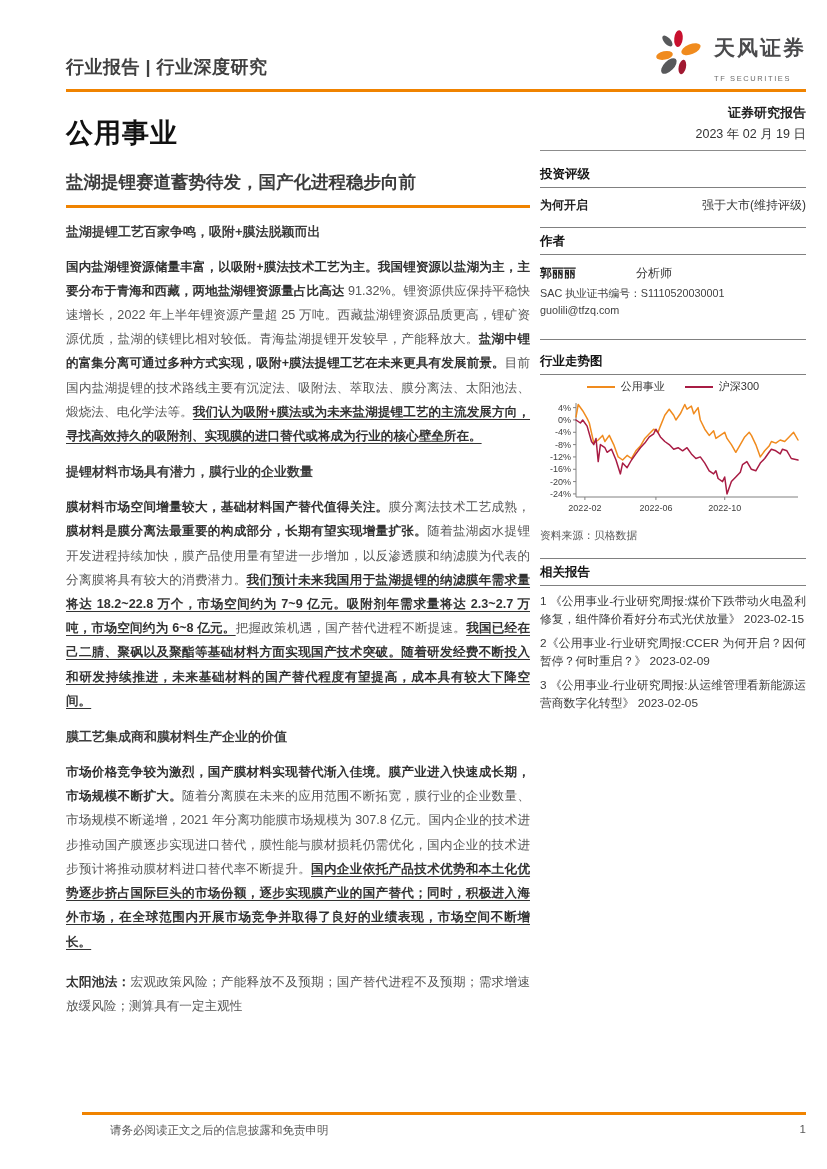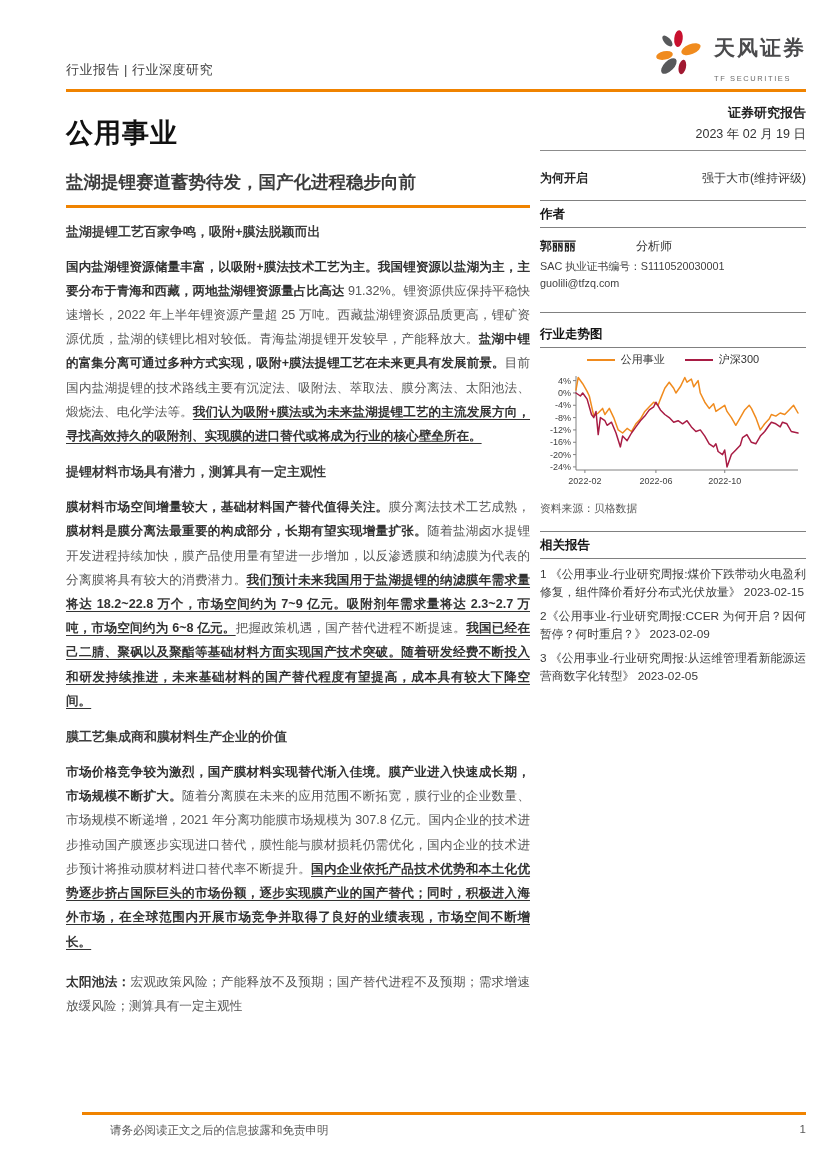--- a/index.html
+++ b/index.html
@@ -9,21 +9,21 @@
     position:relative; width:827px; height:1169px; margin:0 auto;
     background:#ffffff; overflow:hidden;
     padding:0 21px 0 66px;
   }
   
   .header {
     display:flex; justify-content:space-between; align-items:flex-end;
     padding-top:24px; padding-bottom:6px;
     border-bottom:3px solid var(--orange,#F08300);
   }
-  .category { font-size:13px; font-weight:normal; color:#404040; padding-bottom:4px; letter-spacing:0.5px; }
+  .category { font-size:18px; font-weight:bold; color:#404040; padding-bottom:4px; letter-spacing:0.5px; }
   .logo { display:flex; align-items:center; gap:10px; }
   .logo-cn { font-size:21px; font-weight:bold; color:#4a4a4c; letter-spacing:2px;margin-top:10px; }
   .logo-en { font-size:7.5px; color:#6b6b6b; letter-spacing:1.6px; margin-top:12px; }
   
   .masthead { display:flex; justify-content:space-between; align-items:flex-end; margin-top:12px; }
   .page-title { font-size:27px; font-weight:bold; color:#111; letter-spacing:1px; }
   .meta { width:266px; text-align:right; border-bottom:1px solid #8c8c8c; padding-bottom:7px; }
   .report-type { font-size:13px; font-weight:bold; color:#222; }
   .report-date { font-size:12.5px; color:#333; margin-top:4px; }
   
@@ -102,32 +102,33 @@
   </div>
 
   <div class="columns">
 
     <div class="col-main">
       <div class="headline">盐湖提锂赛道蓄势待发，国产化进程稳步向前</div>
 
       <div class="subhead">盐湖提锂工艺百家争鸣，吸附+膜法脱颖而出</div>
       <div class="para"><span class="b">国内盐湖锂资源储量丰富，以吸附+膜法技术工艺为主。我国锂资源以盐湖为主，主要分布于青海和西藏，两地盐湖锂资源量占比高达 </span><span>91.32%。锂资源供应保持平稳快速增长，2022 年上半年锂资源产量超 25 万吨。西藏盐湖锂资源品质更高，锂矿资源优质，盐湖的镁锂比相对较低。青海盐湖提锂开发较早，产能释放大。</span><span class="b">盐湖中锂的富集分离可通过多种方式实现，吸附+膜法提锂工艺在未来更具有发展前景。</span><span>目前国内盐湖提锂的技术路线主要有沉淀法、吸附法、萃取法、膜分离法、太阳池法、煅烧法、电化学法等。</span><span class="b u">我们认为吸附+膜法或为未来盐湖提锂工艺的主流发展方向，寻找高效持久的吸附剂、实现膜的进口替代或将成为行业的核心壁垒所在。</span></div>
 
-      <div class="subhead">提锂材料市场具有潜力，测算具有一定主观性</div>
+      <div class="subhead">提锂材料市场具有潜力，膜行业的企业数量</div>
       <div class="para"><span class="b">膜材料市场空间增量较大，基础材料国产替代值得关注。</span><span>膜分离法技术工艺成熟，</span><span class="b">膜材料是膜分离法最重要的构成部分，长期有望实现增量扩张。</span><span>随着盐湖卤水提锂开发进程持续加快，膜产品使用量有望进一步增加，以反渗透膜和纳滤膜为代表的分离膜将具有较大的消费潜力。</span><span class="b u">我们预计未来我国用于盐湖提锂的纳滤膜年需求量将达 18.2~22.8 万个，市场空间约为 7~9 亿元。吸附剂年需求量将达 2.3~2.7 万吨，市场空间约为 6~8 亿元。</span><span>把握政策机遇，国产替代进程不断提速。</span><span class="b u">我国已经在己二腈、聚砜以及聚酯等基础材料方面实现国产技术突破。随着研发经费不断投入和研发持续推进，未来基础材料的国产替代程度有望提高，成本具有较大下降空间。</span></div>
 
       <div class="subhead">膜工艺集成商和膜材料生产企业的价值</div>
       <div class="para"><span class="b">市场价格竞争较为激烈，国产膜材料实现替代渐入佳境。膜产业进入快速成长期，市场规模不断扩大。</span><span>随着分离膜在未来的应用范围不断拓宽，膜行业的企业数量、市场规模不断递增，2021 年分离功能膜市场规模为 307.8 亿元。国内企业的技术进步推动国产膜逐步实现进口替代，膜性能与膜材损耗仍需优化，国内企业的技术进步预计将推动膜材料进口替代率不断提升。</span><span class="b u">国内企业依托产品技术优势和本土化优势逐步挤占国际巨头的市场份额，逐步实现膜产业的国产替代；同时，积极进入海外市场，在全球范围内开展市场竞争并取得了良好的业绩表现，市场空间不断增长。</span></div>
 
       <div class="para risk"><span class="b">太阳池法：</span><span>宏观政策风险；产能释放不及预期；国产替代进程不及预期；需求增速放缓风险；测算具有一定主观性</span></div>
     </div>
 
     <div class="col-side">
 
       <div class="sb-sec">
+        <div class="sb-title">投资评级</div>
         <div id="rating-rows">
             <div class="rating-row">
               <span class="lab">为何开启</span>
               <span class="val">强于大市(维持评级)</span>
             </div>
           </div>
       </div>
 
       <div class="divider"></div>
 

